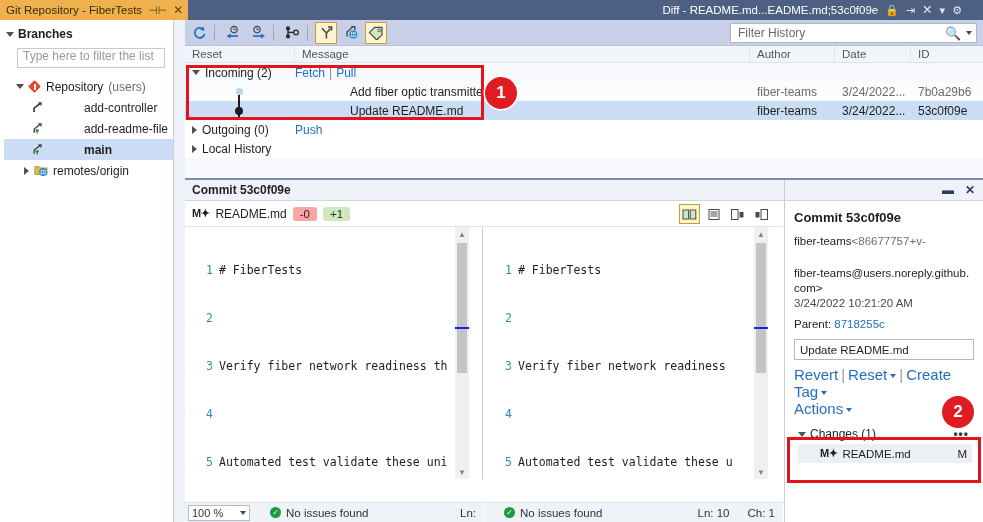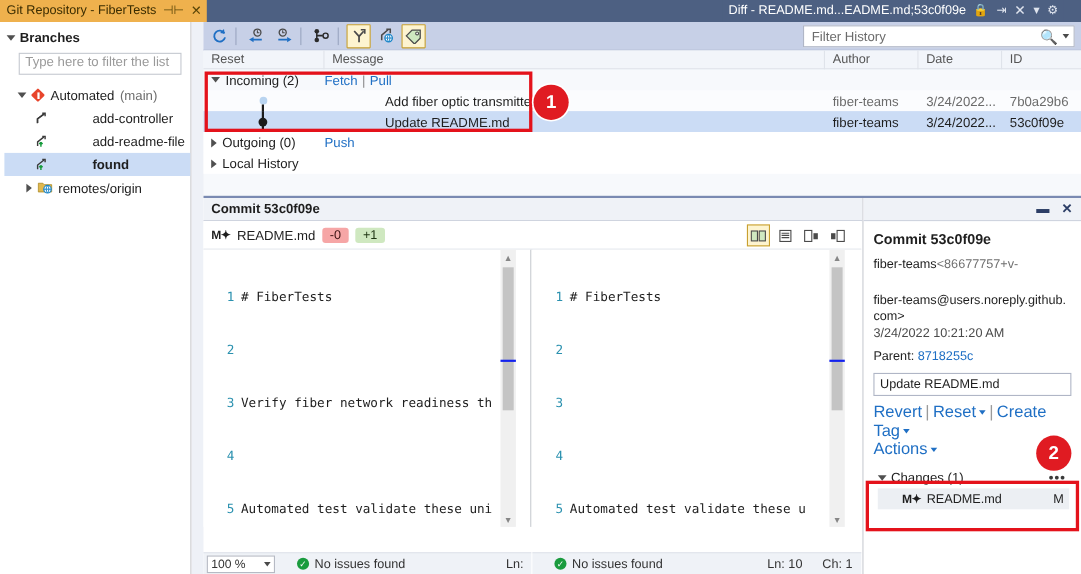--- a/index.html
+++ b/index.html
@@ -180,22 +180,22 @@
     </div>
     <div class="filterbox">
       <span>Type here to filter the list</span>
     </div>
 
     <div class="btree">
 
       <div class="brow">
         <span class="tri down"></span>
         <span class="ic-repo"></span>
-        <span class="nm">Automated</span>
-        <span class="mut">(main)</span>
+        <span class="nm">Repository</span>
+        <span class="mut">(users)</span>
       </div>
 
       <div class="brow lvl2">
         <span class="ic-branch">
           <svg width="13" height="13" viewBox="0 0 13 13">
               <path d="M3 11 L3 7 L9.5 2.5" stroke="#3b3b3b" stroke-width="1.3" fill="none"></path>
               <path d="M3 11 L3 6.5 L9 2" stroke="#3b3b3b" stroke-width="1.3" fill="none" transform="translate(2,0) scale(1,1)" opacity="0"></path>
               <path d="M3.2 10.8 L3.2 7 L9 2.4" stroke="#3b3b3b" stroke-width="1.3" fill="none"></path>
               <path d="M7.4 2 L10 2 L10 4.6" stroke="#3b3b3b" stroke-width="1.3" fill="none"></path>
             </svg>
@@ -215,21 +215,21 @@
       </div>
 
       <div class="brow lvl2 sel">
         <span class="ic-branch">
           <svg width="13" height="13" viewBox="0 0 13 13">
               <path d="M3.2 10.8 L3.2 7 L9 2.4" stroke="#3b3b3b" stroke-width="1.3" fill="none"></path>
               <path d="M7.4 2 L10 2 L10 4.6" stroke="#3b3b3b" stroke-width="1.3" fill="none"></path>
               <path d="M6.2 11.5 L6.2 7.6 M6.2 7.4 L4.7 9 M6.2 7.4 L7.7 9" stroke="#139a3a" stroke-width="1.3" fill="none"></path>
             </svg>
         </span>
-        <span class="nm">found</span>
+        <span class="nm">main</span>
       </div>
 
       <div class="brow lvl2b">
         <span class="tri right"></span>
         <span class="ic-folder">
           <svg width="14" height="13" viewBox="0 0 14 13">
               <path d="M0.8 2.6 h4.2 l1.2 1.3 h6.8 v6.6 h-12.2 z" fill="#e0b84e" stroke="#b08f2e" stroke-width="0.8"></path>
               <circle cx="9.2" cy="8" r="3.4" fill="#fff" stroke="#1b86c9" stroke-width="1.1"></circle>
               <path d="M5.8 8 h6.8 M9.2 4.6 c1.6 1.8 1.6 5 0 6.8 M9.2 4.6 c-1.6 1.8 -1.6 5 0 6.8" stroke="#1b86c9" stroke-width="0.9" fill="none"></path>
             </svg>
@@ -435,21 +435,21 @@
       <div class="arw">▲</div>
       <div class="thumb" style="top:16px; height:130px;"></div>
       <div class="mark" style="top:100px;"></div>
       <div class="arw" style="position:absolute; bottom:0;">▼</div>
     </div>
 
     <div class="dpane right">
       <div class="codearea" style="padding-top:3px;">
         <div class="cline"><span class="gutter">1</span><span class="ctext hd"># FiberTests</span></div>
         <div class="cline"><span class="gutter">2</span><span class="ctext"></span></div>
-        <div class="cline"><span class="gutter">3</span></div>
+        <div class="cline"><span class="gutter">3</span><span class="ctext">Verify fiber network readiness</span></div>
         <div class="cline"><span class="gutter">4</span><span class="ctext"></span></div>
         <div class="cline"><span class="gutter">5</span><span class="ctext">Automated test validate these u</span></div>
         
         
         
         
         
         
       </div>
     </div>

